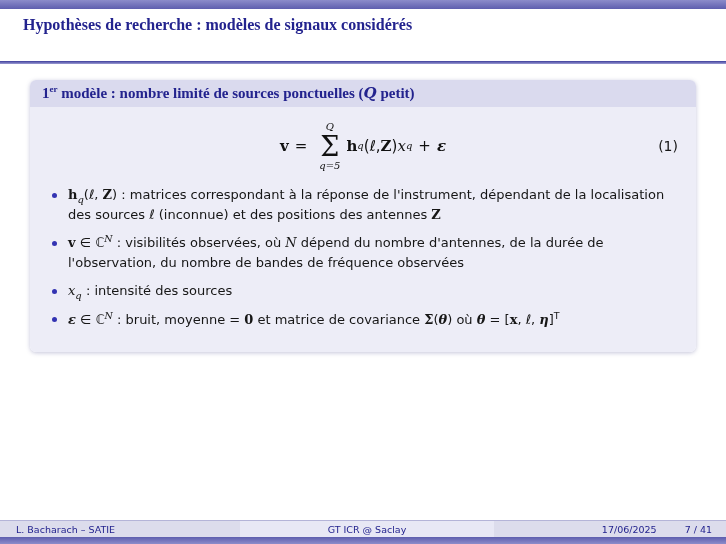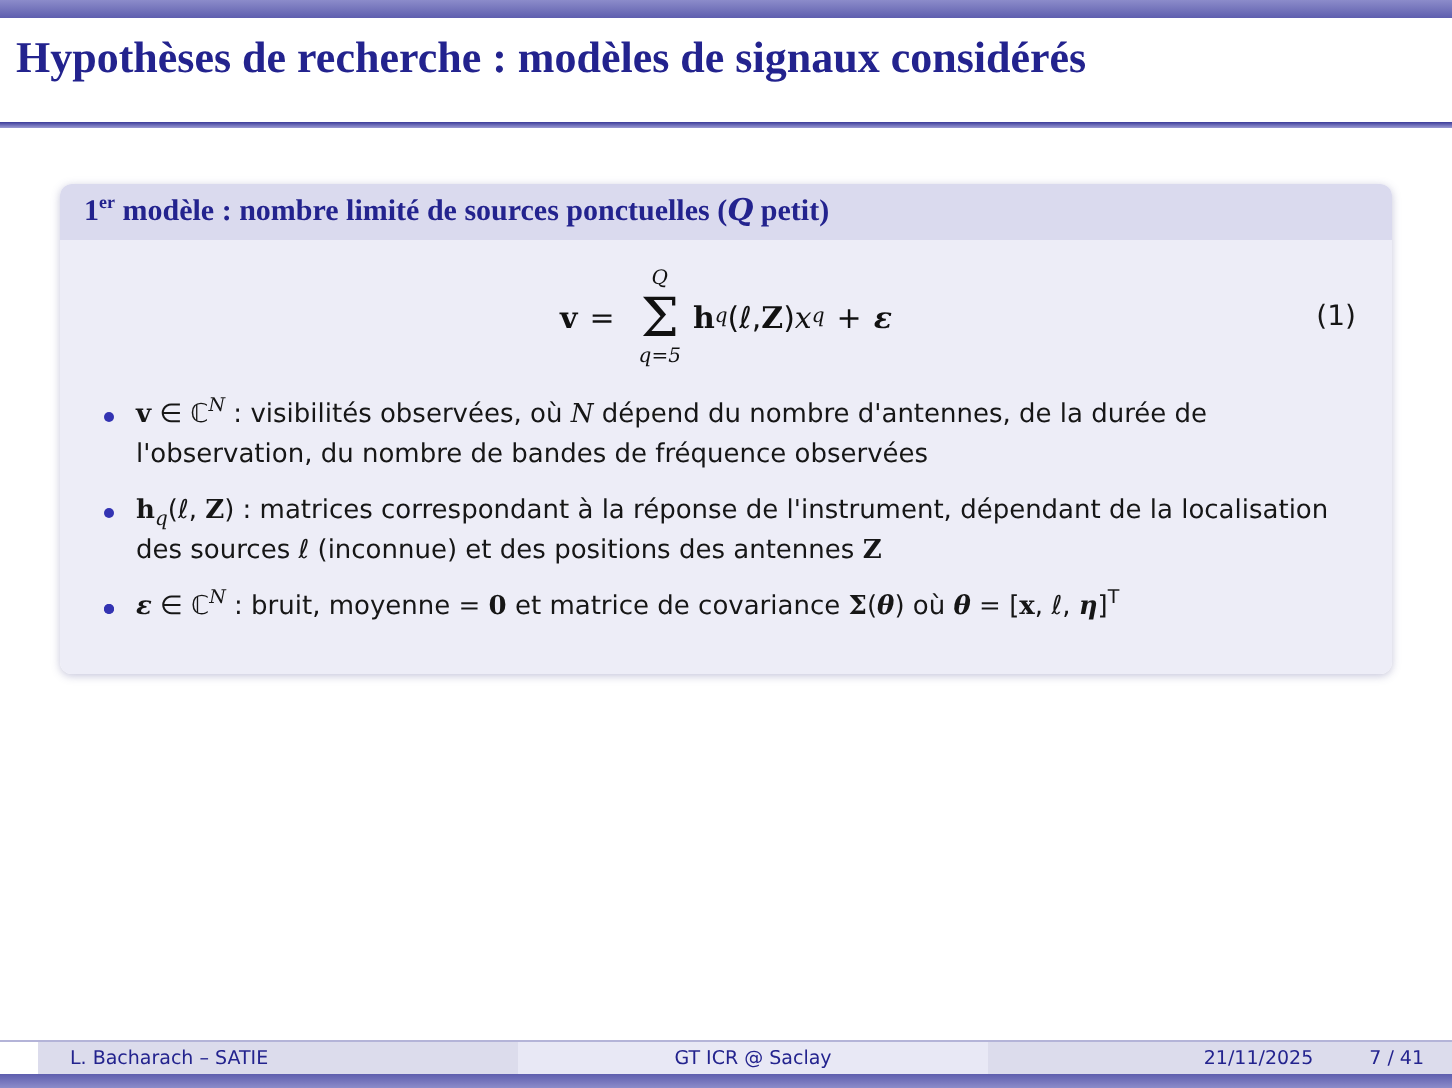--- a/index.html
+++ b/index.html
@@ -20,31 +20,31 @@
     position:relative;width:726px;height:544px;overflow:hidden;background:#ffffff;
     font-family:"DejaVu Sans","Liberation Sans",sans-serif;
   }
   .top-strip,.bottom-strip{
     position:absolute;left:0;right:0;height:9px;
     background:linear-gradient(to bottom,var(--strip-a),var(--strip-b));
   }
   .top-strip{top:0;}
   .bottom-strip{bottom:0;height:7px;background:linear-gradient(to bottom,var(--strip-b),var(--strip-a));}
   .frame-title{
-    position:absolute;top:16px;left:8px;right:16px;
+    position:absolute;top:16px;left:23px;right:16px;
     font-family:"Liberation Serif","DejaVu Serif",serif;
-    font-weight:700;font-size:22px;color:var(--structure);
+    font-weight:700;font-size:16px;color:var(--structure);
     white-space:nowrap;
   }
   .title-rule{
     position:absolute;top:61px;left:0;right:0;height:3px;
     background:linear-gradient(to bottom,var(--rule-a),var(--rule-b));
   }
   .block{
-    position:absolute;top:92px;left:30px;right:30px;
+    position:absolute;top:80px;left:30px;right:30px;
     border-radius:6px;box-shadow:0 1px 4px rgba(90,90,150,0.35);
   }
   .block-title{
     background:var(--block-title-bg);color:var(--structure);
     font-family:"Liberation Serif","DejaVu Serif",serif;font-weight:700;font-size:15px;
     padding:4px 12px 5px;border-radius:6px 6px 0 0;
   }
   .block-body{
     background:var(--block-body-bg);color:#161616;
     padding:8px 16px 14px;border-radius:0 0 6px 6px;
@@ -68,21 +68,21 @@
   sup.msup{font-size:9.5px;line-height:0;vertical-align:super;}
   sup.titlesup{font-size:9px;line-height:0;vertical-align:super;}
   ul.bullets{list-style:none;margin:2px 0 0 2px;padding:0;}
   ul.bullets li{position:relative;padding-left:20px;margin-bottom:9px;}
   .dot{position:absolute;left:4px;top:7.5px;width:5px;height:5px;border-radius:50%;background:var(--bullet-color);}
   .footer{
     position:absolute;left:0;right:0;bottom:7px;height:17px;
     display:flex;align-items:stretch;font-size:9.5px;color:var(--structure);
     border-top:1px solid #b4b4d8;
   }
-  .f-left{flex:0 0 240px;background:var(--footer-side-bg);display:flex;align-items:center;padding-left:16px;margin-left:19px;}
+  .f-left{flex:0 0 240px;background:var(--footer-side-bg);display:flex;align-items:center;padding-left:16px;}
   .f-center{flex:1;background:var(--footer-center-bg);display:flex;align-items:center;justify-content:center;font-weight:400;}
   .f-right{flex:0 0 232px;background:var(--footer-side-bg);display:flex;align-items:center;justify-content:flex-end;gap:28px;padding-right:14px;}
 </style>
 </head>
 <body>
 
 <div class="slide">
 
   <div class="top-strip"></div>
 
@@ -116,45 +116,46 @@
             <span class="eq-op">+</span>
             <span class="mbfi">ε</span>
           </span>
         <span class="eq-number">(1)</span>
       </div>
 
       <ul class="bullets">
 
         <li>
           <span class="dot"></span>
+          <span><span class="mbf">h</span><sub class="mvar">q</sub><span>(</span><span class="msym">ℓ</span><span>, </span><span class="mbf">Z</span><span>)</span><span> : matrices correspondant à la réponse de l'instrument, dépendant de la localisation des sources </span><span class="msym">ℓ</span><span> (inconnue) et des positions des antennes </span><span class="mbf">Z</span></span>
+        </li>
+
+        <li>
+          <span class="dot"></span>
           <span><span class="mbf">v</span><span class="msym"> ∈ ℂ</span><sup class="msup mvar">N</sup><span> : visibilités observées, où </span><span class="mvar">N</span><span> dépend du nombre d'antennes, de la durée de l'observation, du nombre de bandes de fréquence observées</span></span>
         </li>
 
         <li>
           <span class="dot"></span>
-          <span><span class="mbf">h</span><sub class="mvar">q</sub><span>(</span><span class="msym">ℓ</span><span>, </span><span class="mbf">Z</span><span>)</span><span> : matrices correspondant à la réponse de l'instrument, dépendant de la localisation des sources </span><span class="msym">ℓ</span><span> (inconnue) et des positions des antennes </span><span class="mbf">Z</span></span>
-        </li>
-
-        <li>
-          <span class="dot"></span>
+          <span><span class="mvar">x</span><sub class="mvar">q</sub><span> : intensité des sources</span></span>
         </li>
 
         <li>
           <span class="dot"></span>
           <span><span class="mbfi">ε</span><span class="msym"> ∈ ℂ</span><sup class="msup mvar">N</sup><span> : bruit, moyenne </span><span>= </span><span class="mbf">0</span><span> et matrice de covariance </span><span class="mbf">Σ</span><span>(</span><span class="mbfi">θ</span><span>)</span><span> où </span><span class="mbfi">θ</span><span> = [</span><span class="mbf">x</span><span>, </span><span class="msym">ℓ</span><span>, </span><span class="mbfi">η</span><span>]</span><sup class="msup">T</sup></span>
         </li>
 
       </ul>
     </div>
   </div>
 
   <div class="footer">
     <div class="f-left">L. Bacharach – SATIE</div>
     <div class="f-center">GT ICR @ Saclay</div>
     <div class="f-right">
-      <span>21/11/2025</span>
+      <span>17/06/2025</span>
       <span>7 / 41</span>
     </div>
   </div>
 
   <div class="bottom-strip"></div>
 
 </div>
 
 </body></html>

